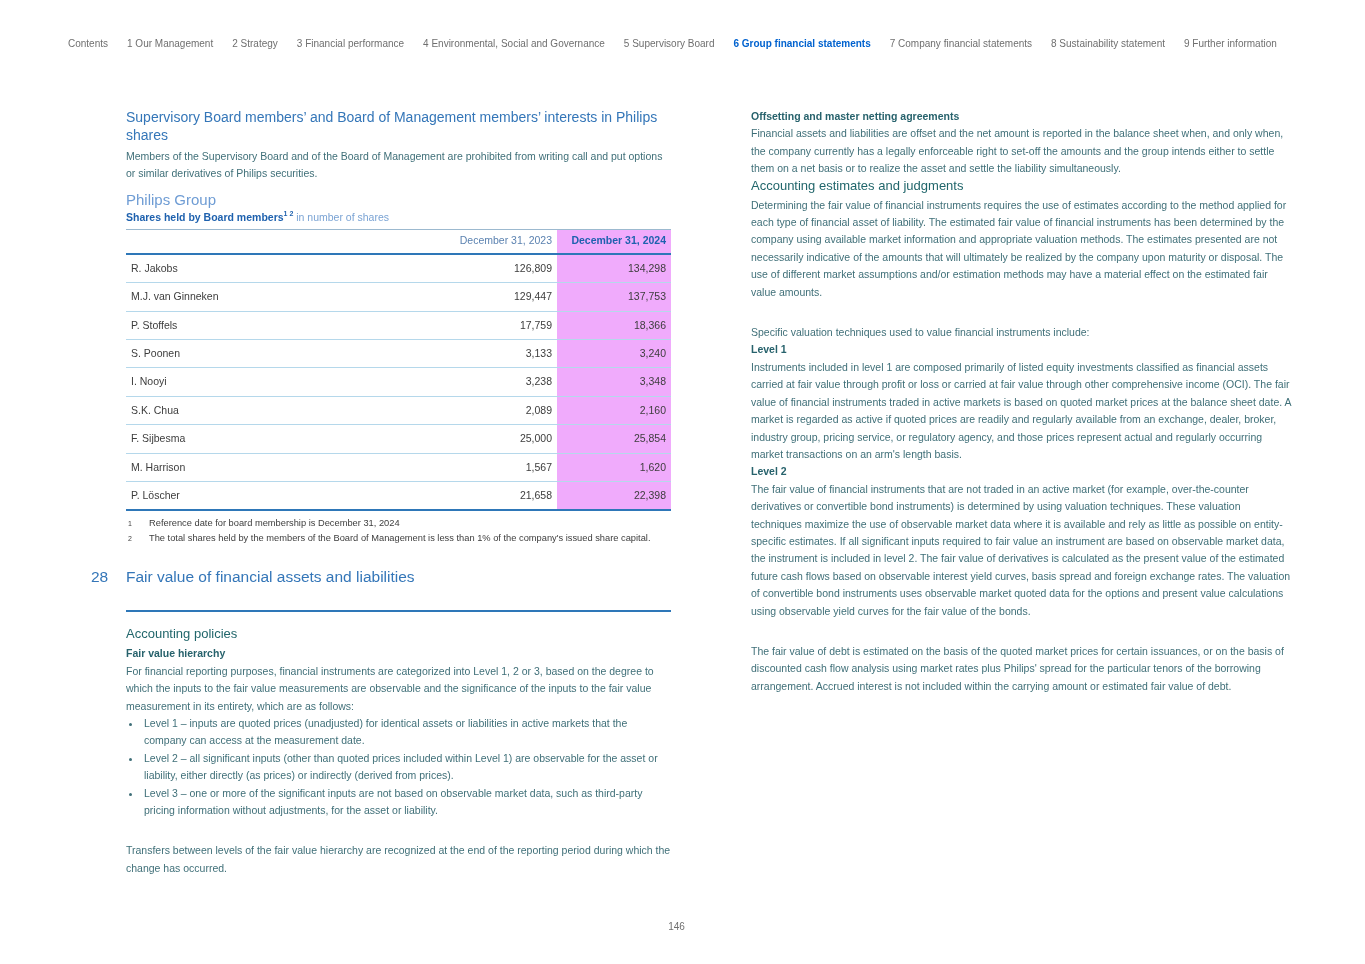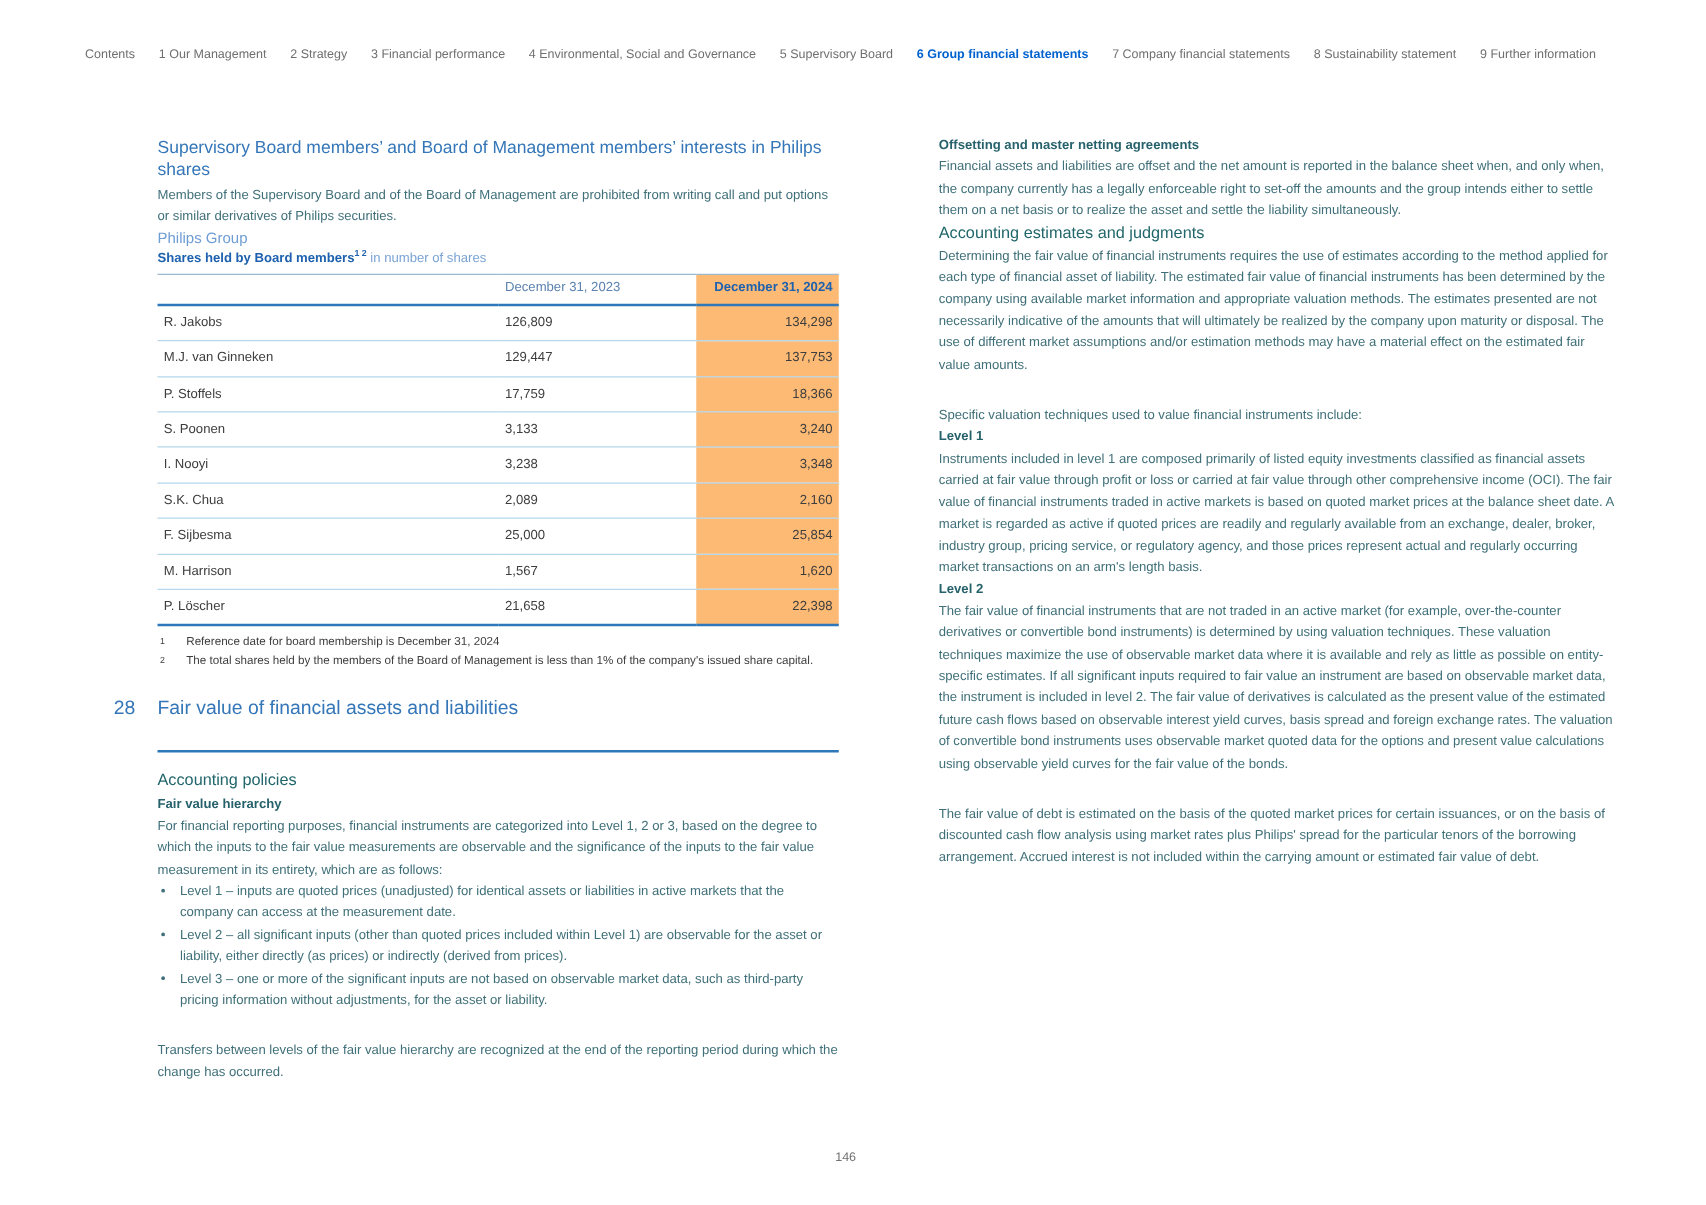--- a/index.html
+++ b/index.html
@@ -26,34 +26,34 @@
   .h-blue{
     font-size:14px;line-height:18px;color:#3476b8;font-weight:normal;margin:0 0 4px 0;
   }
   .h-teal-lg{font-size:13px;line-height:16px;color:#21666b;font-weight:normal;margin:0 0 3px 0;}
   .subhead{font-weight:bold;color:#27626c;margin:0;}
   
   .section-row{position:relative;margin-top:22px;font-size:15.5px;line-height:19px;color:#3476b8;}
   .section-num{position:absolute;left:-35px;top:0;}
   .rule{border:none;border-top:2px solid #2e77b8;margin:24px 0 14px 0;}
   
-  .tbl-grouplabel{color:#6e9cd4;font-size:12px;line-height:14px;margin-top:0;}
+  .tbl-grouplabel{color:#6e9cd4;font-size:15px;line-height:14px;margin-top:10px;}
   .tbl-caption{font-size:10.5px;line-height:14px;color:#7aa3d4;margin-bottom:6px;}
   .tbl-caption .cap-bold{font-weight:bold;color:#1e61ae;}
   .tbl-caption sup{font-size:7px;font-weight:bold;color:#1e61ae;}
   .tbl{width:100%;border-collapse:collapse;font-size:10.5px;color:#3d3d3d;}
   .tbl thead td{
     color:#5b82b0;border-top:1px solid #9cb9cf;border-bottom:2px solid #2e77b8;
     padding:2px 5px 3px 5px;
   }
   .tbl thead td.c2024{color:#1e61ae;font-weight:bold;}
   .tbl tbody td{border-bottom:1px solid #b5d8eb;padding:5px 5px;}
   .tbl tbody tr:last-child td{border-bottom:2.5px solid #2e77b8;}
-  .tbl .num{width:148px;}
-  .tbl .c2024{background:#fdba74;width:104px;text-align:right;}
+  .tbl .num{text-align:right;width:148px;}
+  .tbl .c2024{background:#f0abfc;width:104px;text-align:right;}
   
   .footnotes{margin-top:6px;font-size:9.3px;line-height:13.5px;color:#3d3d3d;}
   .footnote{position:relative;padding-left:23px;margin-top:1px;}
   .footnote sup{position:absolute;left:2px;top:0;font-size:7px;}
   
   ul.bullets{margin:0;padding:0 0 0 16px;list-style:disc;}
   ul.bullets li{margin:0;padding-left:2px;}
   
   .pagenum{position:absolute;left:0;right:12px;top:921px;text-align:center;font-size:10px;color:#6f6f6f;}
 </style>

